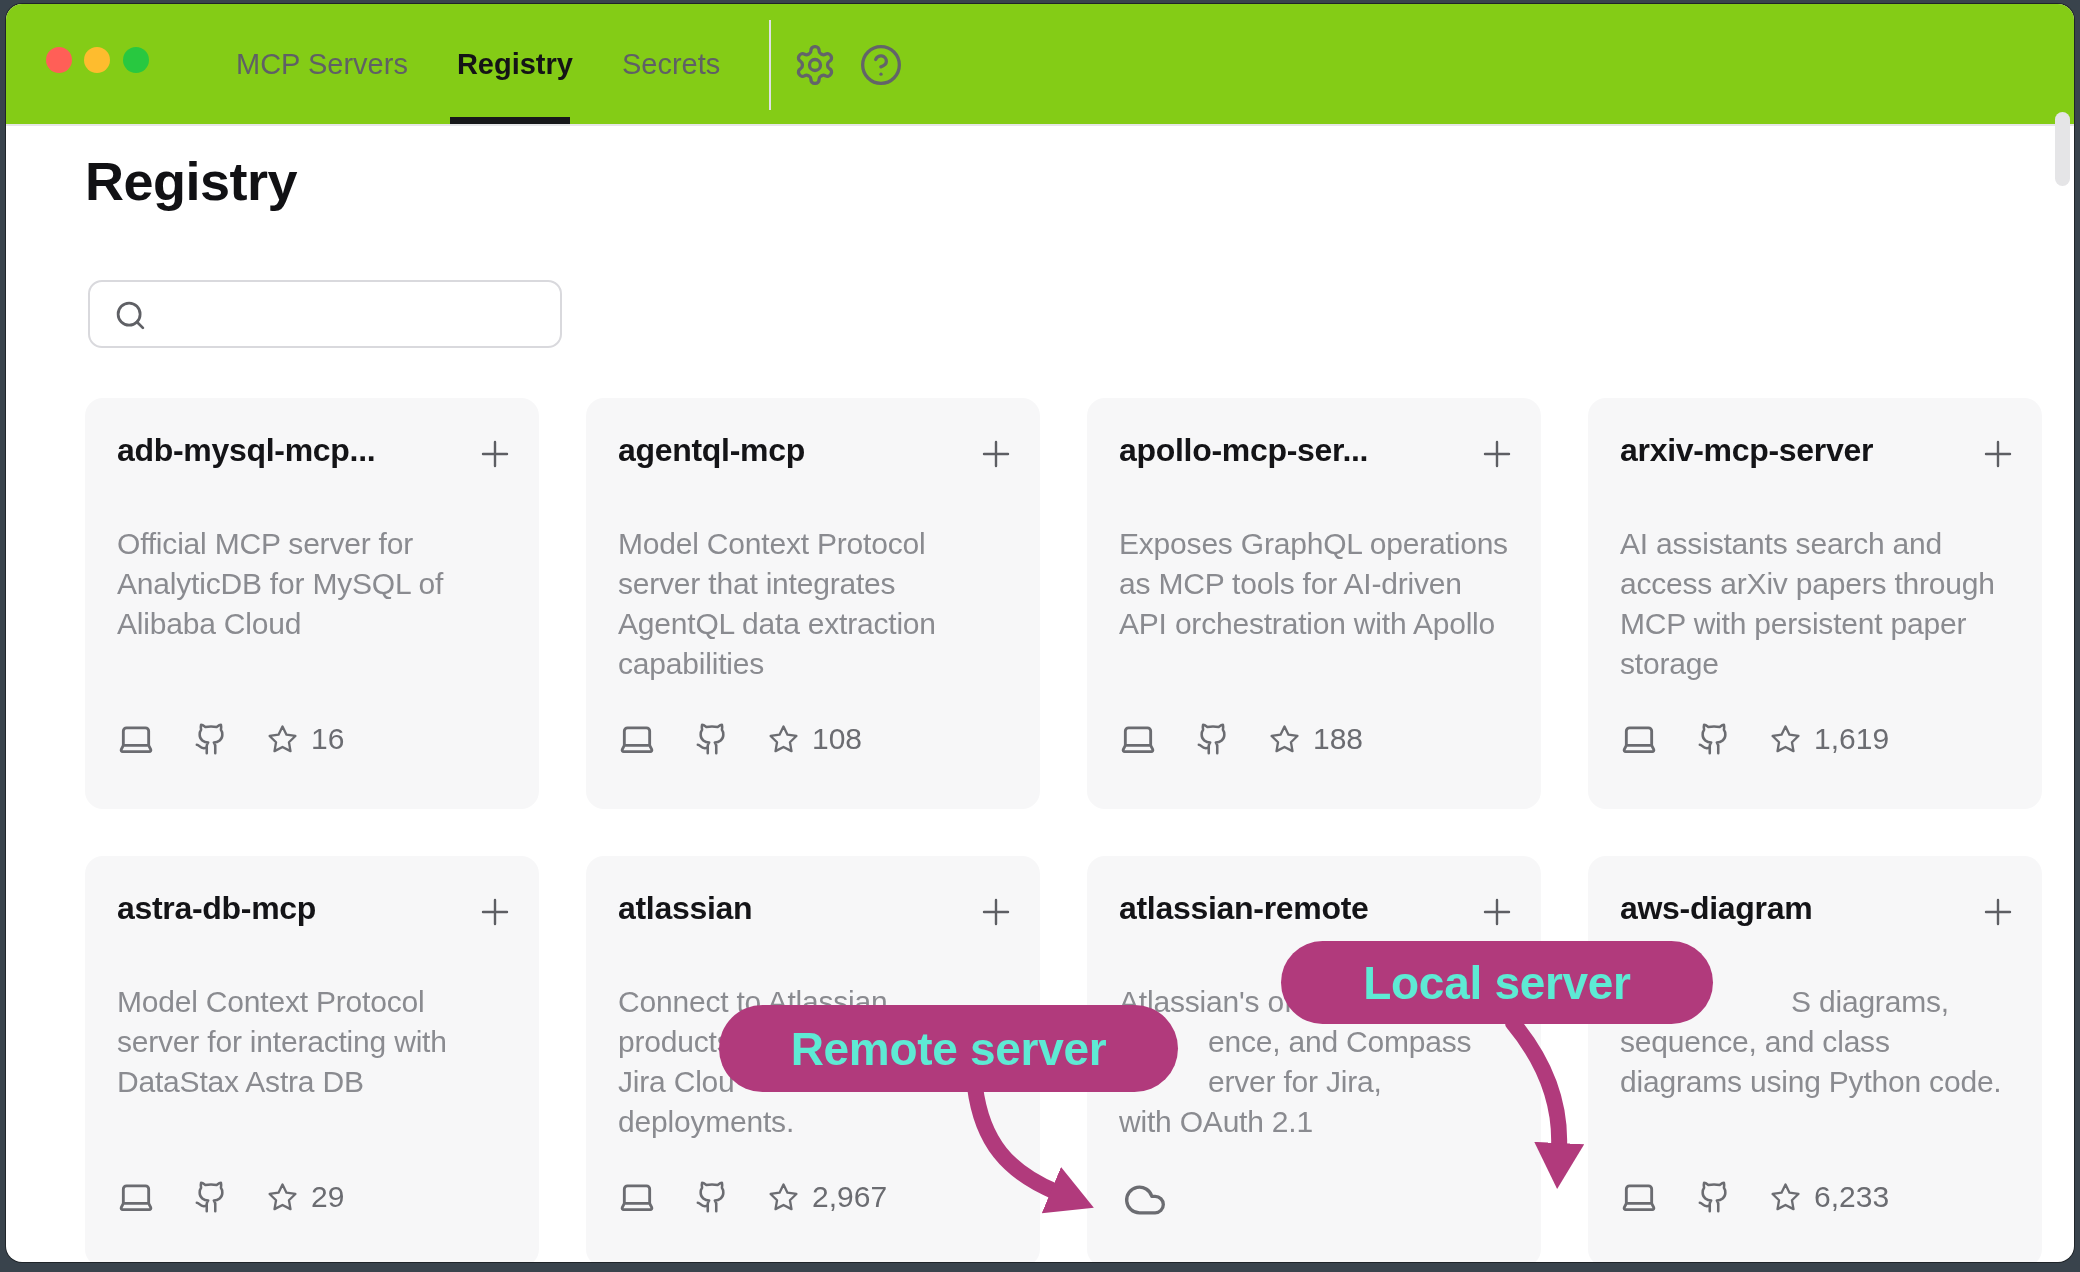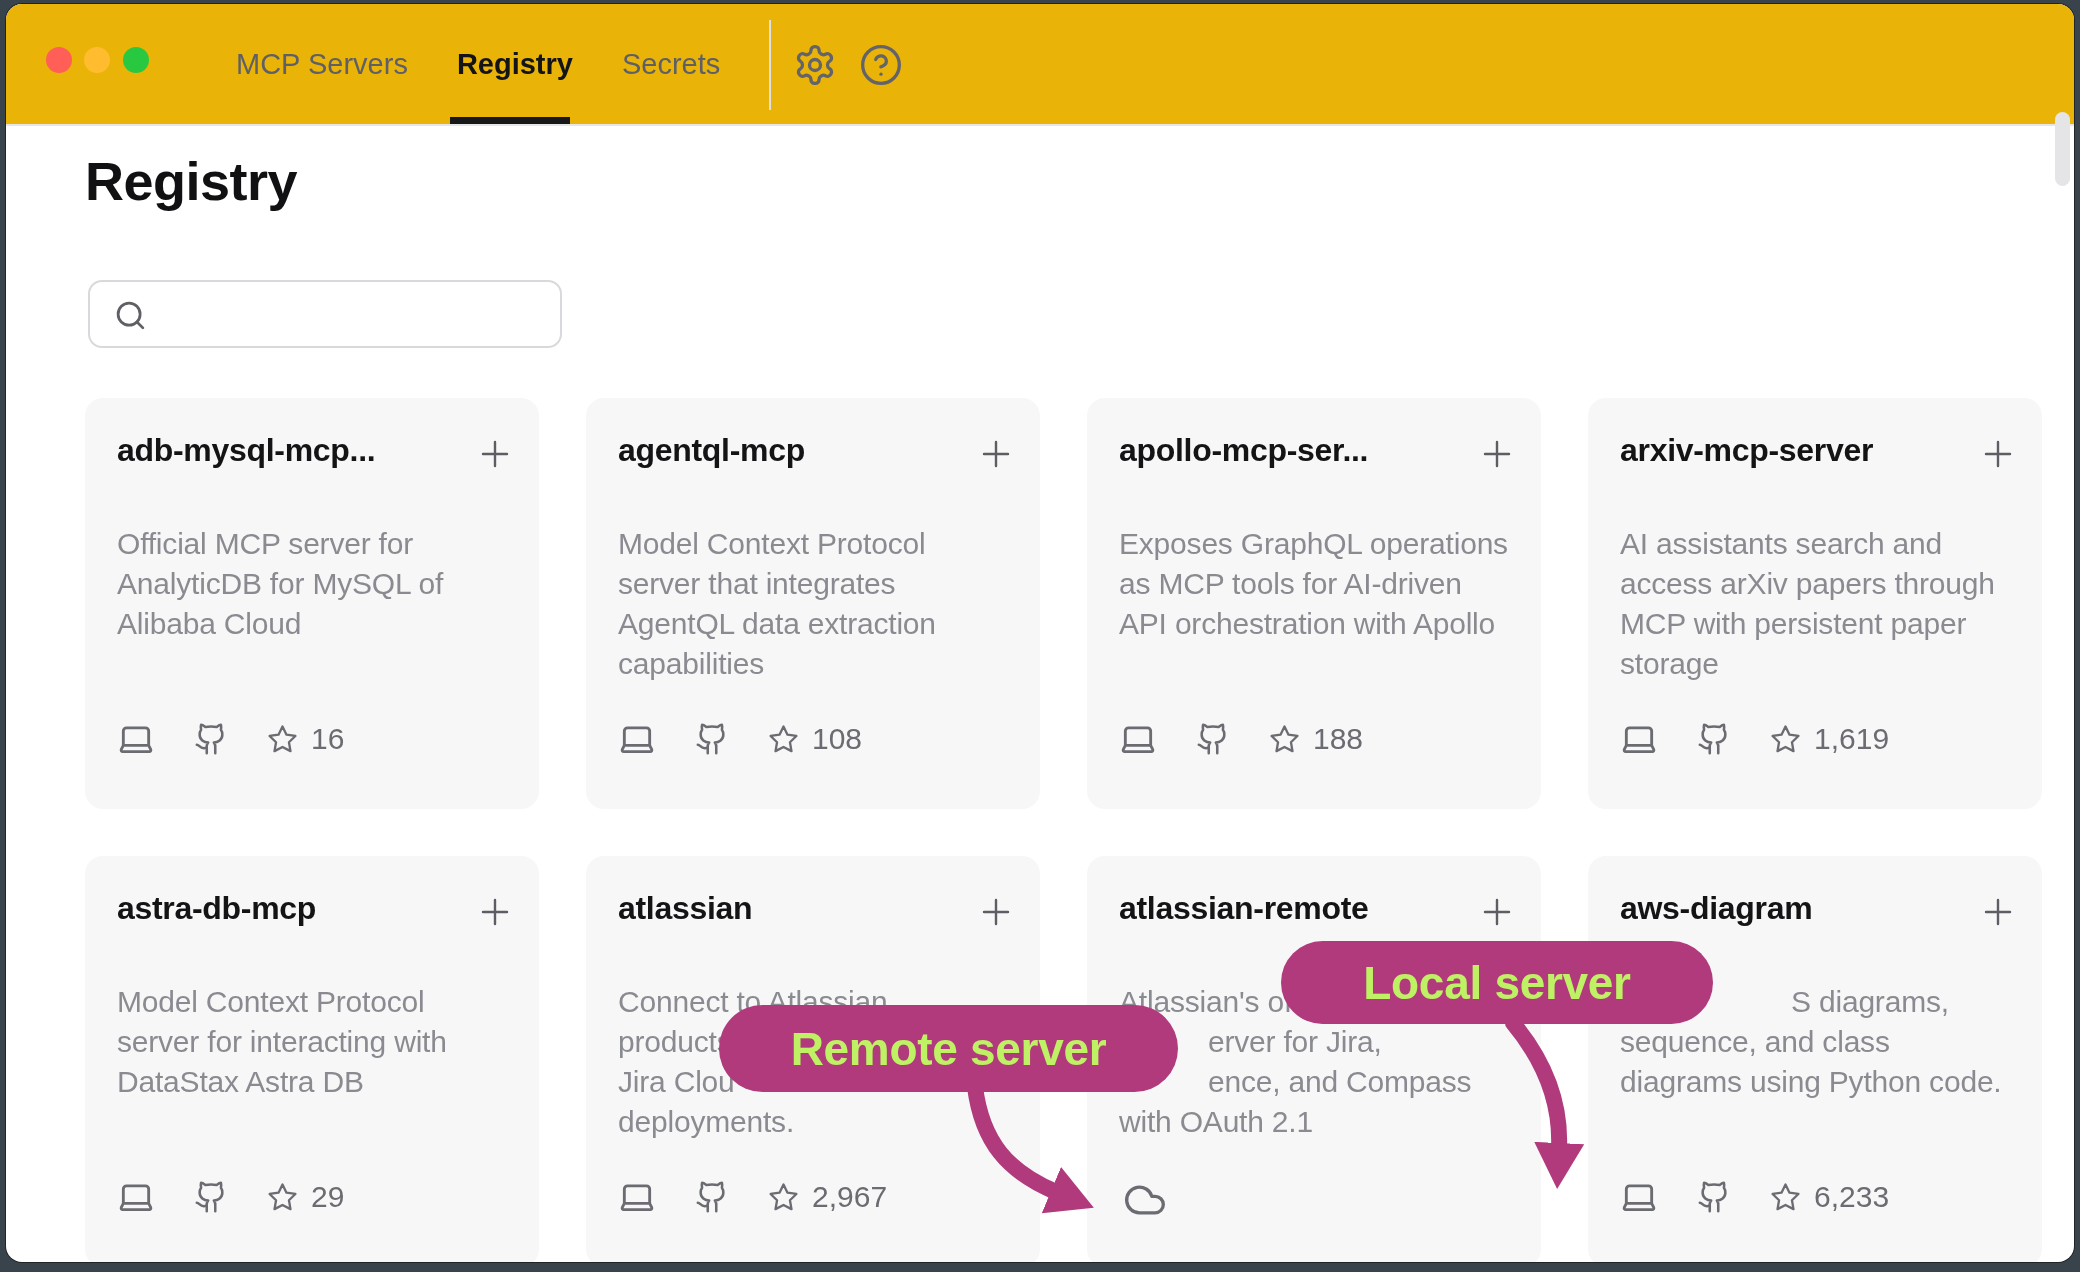--- a/index.html
+++ b/index.html
@@ -1,21 +1,21 @@
 <!DOCTYPE html>
 <html><head>
 <meta charset="utf-8">
 <style>
   html,body{margin:0;padding:0;background:#39434c;}
   *{box-sizing:border-box;font-family:"Liberation Sans","DejaVu Sans",sans-serif;}
   .stage{position:relative;width:2080px;height:1272px;background:#39434c;overflow:hidden;}
   .window{position:absolute;left:6px;top:4px;width:2068px;height:1258px;background:#ffffff;
           border-radius:16px;overflow:hidden;box-shadow:0 0 0 1px rgba(0,0,0,.45);}
   
-  .header{position:absolute;left:0;top:0;width:100%;height:122px;background:#eab308;border-bottom:2px solid #e6e6e8;}
+  .header{position:absolute;left:0;top:0;width:100%;height:122px;background:#84cc16;border-bottom:2px solid #e6e6e8;}
   .traffic{position:absolute;top:43px;width:26px;height:26px;border-radius:50%;}
   .t-red{left:40px;background:#ff5f57;}
   .t-yellow{left:78px;background:#febc2e;}
   .t-green{left:117px;background:#28c840;}
   .tabs{position:absolute;left:230px;top:0;height:120px;display:flex;gap:49px;align-items:center;}
   .tab{font-size:29px;color:#5f6065;cursor:default;white-space:nowrap;}
   .tab.active{color:#141416;font-weight:700;}
   .tab-underline{position:absolute;left:444px;bottom:0;width:120px;height:7px;background:#17181a;}
   .hdr-divider{position:absolute;left:763px;top:16px;width:2px;height:90px;background:#e0e0e3;}
   .hdr-icon{position:absolute;top:39px;width:44px;height:44px;color:#636469;}
@@ -39,21 +39,21 @@
   .card-footer{position:absolute;left:32px;top:322px;display:flex;align-items:center;gap:39px;color:#6b6c71;}
   .card-footer .ic-laptop{width:38px;height:38px;}
   .card-footer .ic-github{width:34px;height:34px;}
   .stars{display:flex;align-items:center;gap:13px;}
   .stars svg{width:31px;height:31px;}
   .star-count{font-size:30px;color:#6b6c71;}
   .ic-cloud{width:52px;height:44px;}
   .scroll-thumb{position:absolute;right:4px;top:108px;width:15px;height:74px;border-radius:8px;background:#e5e5e7;}
   
   .anno-layer{position:absolute;left:0;top:0;width:2080px;height:1272px;pointer-events:none;z-index:20;}
-  .pill{position:absolute;background:#b13a7c;color:#bef264;font-weight:700;font-size:46px;
+  .pill{position:absolute;background:#b13a7c;color:#5eead4;font-weight:700;font-size:46px;
         display:flex;align-items:center;justify-content:center;letter-spacing:-.3px;}
   .pill-remote{left:719px;top:1005px;width:459px;height:87px;border-radius:44px;}
   .pill-local{left:1281px;top:941px;width:432px;height:83px;border-radius:42px;}
   .arrow-svg{position:absolute;left:0;top:0;}
 </style>
 </head>
 <body>
 
 <div class="stage">
   <div class="window">
@@ -254,22 +254,22 @@
 
       <div class="card">
         <div class="card-name">atlassian-remote</div>
         <div class="add-btn">
           <svg viewBox="0 0 24 24" fill="none" stroke="currentColor" stroke-width="1.6" stroke-linecap="round">
               <path d="M12 4v16M4 12h16"></path>
             </svg>
         </div>
         <div class="card-desc">
           <div class="dline">Atlassian's offi</div>
+          <div class="dline ind-sm">ence, and Compass</div>
           <div class="dline ind-sm">erver for Jira,</div>
-          <div class="dline ind-sm">ence, and Compass</div>
           <div class="dline">with OAuth 2.1</div>
         </div>
         <div class="card-footer">
           <svg class="ic-cloud" viewBox="0 0 24 24" fill="none" stroke="currentColor" stroke-width="1.8" stroke-linecap="round" stroke-linejoin="round">
               <path d="M17.5 19H9a7 7 0 1 1 6.71-9h1.79a4.5 4.5 0 1 1 0 9Z"></path>
             </svg>
         </div>
       </div>
 
       <div class="card">

